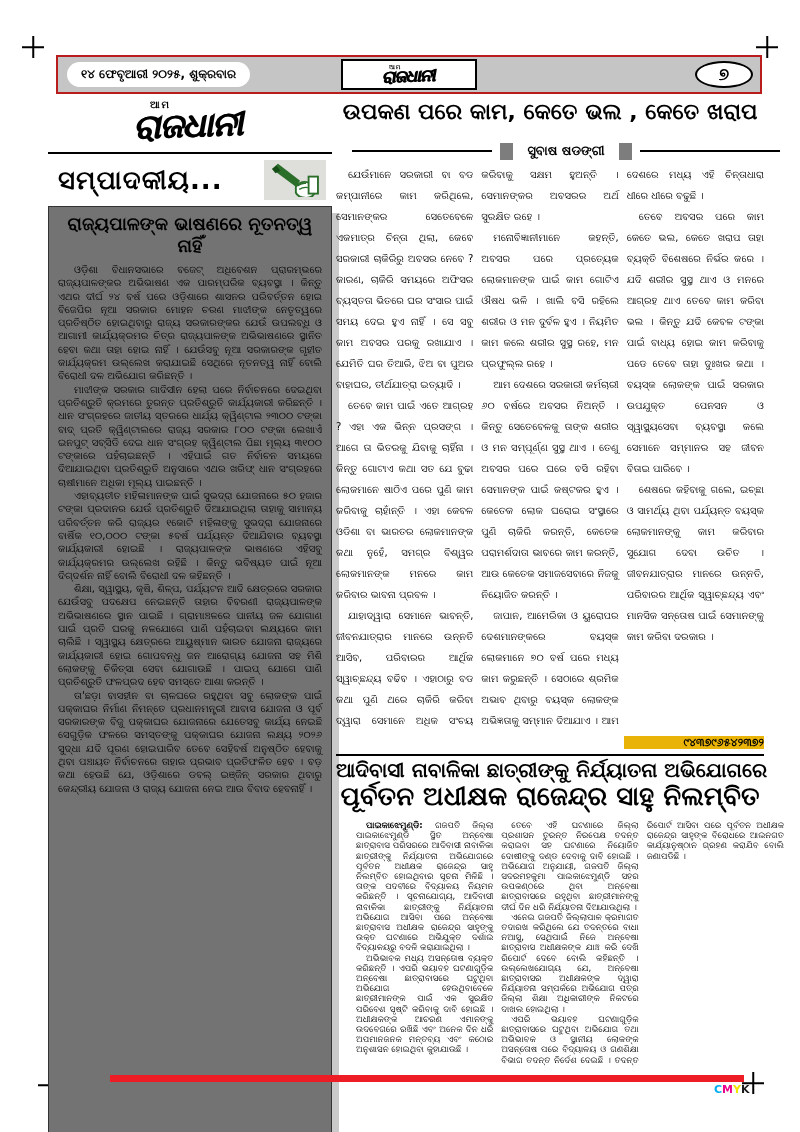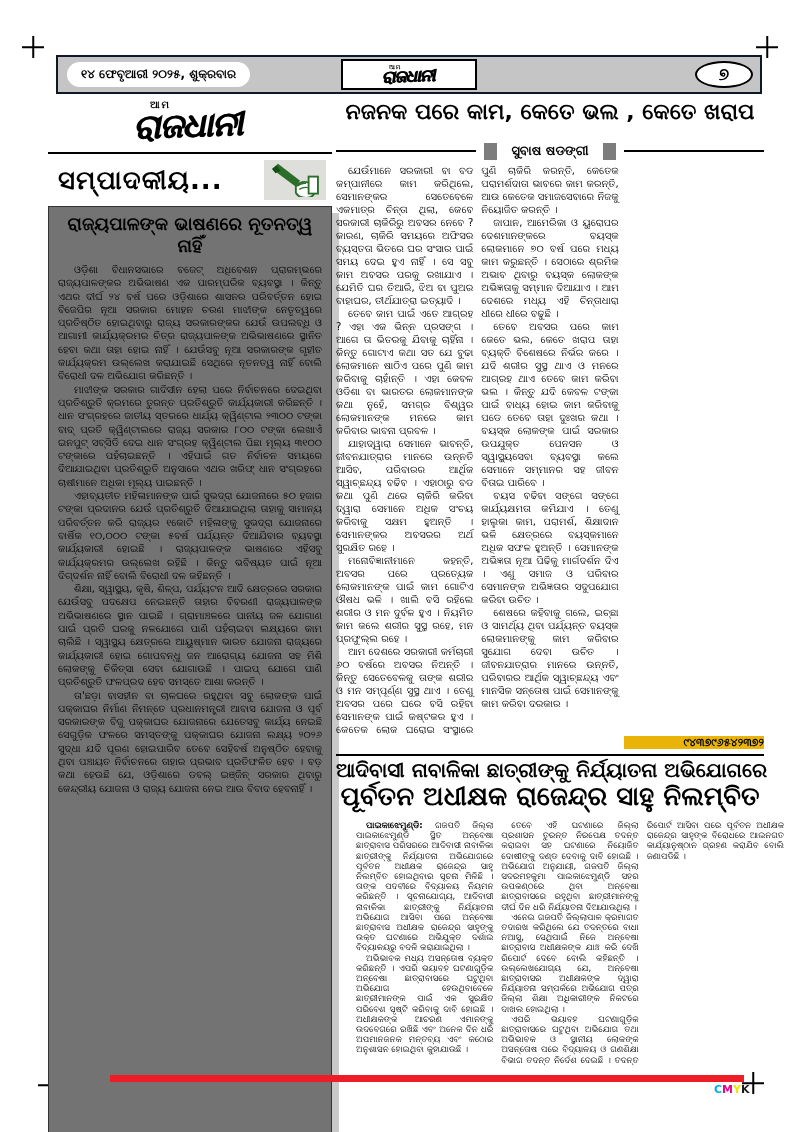--- a/index.html
+++ b/index.html
@@ -7,21 +7,21 @@
         font-family:"DejaVu Sans",sans-serif;color:#000;}
   
   .crop{position:absolute;width:22px;height:22px;}
   .crop::before{content:"";position:absolute;left:50%;top:0;bottom:0;width:1.5px;background:#000;transform:translateX(-50%);}
   .crop::after{content:"";position:absolute;top:50%;left:0;right:0;height:1.5px;background:#000;transform:translateY(-50%);}
   .red-bar{position:absolute;left:110px;top:1075px;width:634px;height:7px;background:#ee1c25;}
   .cmyk{position:absolute;left:714px;top:1083px;font-size:11px;font-weight:bold;letter-spacing:0;}
   .cmyk .c{color:#00adee}.cmyk .m{color:#ec008c}.cmyk .y{color:#f5e400}.cmyk .k{color:#1a1a1a}
   
   .header-bar{position:absolute;left:56px;top:55px;width:706px;height:39px;background:#c5c5c5;
-              border:2px solid #0f172a;box-sizing:border-box;}
+              border:2px solid #b91c1c;box-sizing:border-box;}
   .date-pill{position:absolute;left:9px;top:5px;height:25px;line-height:25px;padding:0 14px;
              background:#fff;border-radius:13px;font-size:12px;font-weight:bold;white-space:nowrap;}
   .logo-box{position:absolute;left:50%;top:2px;transform:translateX(-50%);width:136px;height:31px;
             background:#fff;border:2px solid #000;box-sizing:border-box;display:flex;align-items:center;justify-content:center;overflow:hidden;}
   .page-oval{position:absolute;right:7px;top:4px;width:58px;height:27px;background:#fff;border:2px solid #000;
              border-radius:50%;box-sizing:border-box;text-align:center;line-height:23px;font-size:17px;font-weight:bold;}
   
   .brand{position:relative;display:inline-block;text-align:center;line-height:1;}
   .brand .small{display:block;font-size:10px;font-weight:bold;letter-spacing:2px;margin-bottom:-2px;text-align:left;padding-left:14px;}
   .brand .main{display:block;font-weight:800;transform:skewX(-12deg) rotate(-2deg);letter-spacing:-1px;
@@ -36,27 +36,27 @@
   .ed-head{display:flex;align-items:center;justify-content:space-between;padding:6px 6px 6px 10px;}
   .ed-label{font-size:26px;font-weight:bold;letter-spacing:1px;text-align:right;}
   .pen-box{width:62px;height:40px;background:#dededa;display:flex;align-items:center;justify-content:center;}
   .ed-box{border:1px solid #333;background:#737373;box-shadow:7px 7px 0 #c9c9c9;
           height:970px;box-sizing:border-box;padding:5px 9px 8px 9px;overflow:hidden;}
   .ed-box h2{margin:1px 0 6px 0;text-align:center;font-size:18px;font-weight:bold;}
   .ed-box p{margin:0;font-size:10px;line-height:13.3px;text-align:justify;text-indent:16px;}
   
   .art1-head{position:absolute;left:336px;top:99px;width:428px;text-align:center;
              font-size:22px;font-weight:bold;white-space:nowrap;}
-  .byline-row{position:absolute;left:336px;top:141px;width:428px;height:20px;display:flex;align-items:center;}
+  .byline-row{position:absolute;left:352px;top:141px;width:428px;height:20px;display:flex;align-items:center;}
   .bl-line{flex:1;border-top:2px solid #000;}
   .bl-sq{width:13px;height:17px;background:#7d7d7d;margin:0 8px;}
   .bl-name{font-size:13px;font-weight:bold;padding:0 6px;white-space:nowrap;}
   .art1-cols{position:absolute;left:336px;top:164px;width:428px;height:572px;overflow:hidden;
              column-count:3;column-gap:8px;column-fill:auto;}
-  .art1-cols p{margin:0;font-size:10px;line-height:13px;text-align:justify;text-indent:12px;}
+  .art1-cols p{margin:0;font-size:10px;line-height:21px;text-align:justify;text-indent:12px;}
   .art1-phone{position:absolute;left:624px;top:736px;width:140px;text-align:right;
               font-size:11px;font-weight:bold;background:#eab308;}
   .sep2{position:absolute;left:336px;top:754px;width:428px;border-top:2.5px solid #000;}
   .art2-h1{position:absolute;left:336px;top:758px;width:428px;text-align:center;font-size:20px;font-weight:bold;white-space:nowrap;}
   .art2-h2{position:absolute;left:336px;top:781px;width:428px;text-align:center;font-size:26px;font-weight:bold;white-space:nowrap;}
   .art2-cols{position:absolute;left:336px;top:820px;width:428px;height:252px;overflow:hidden;
              column-count:3;column-gap:8px;column-fill:auto;margin-left:20px;}
   .art2-cols p{margin:0;font-size:8.6px;line-height:10.2px;text-align:justify;text-indent:10px;}
   .dateline{font-weight:bold;}
 </style>
@@ -106,37 +106,36 @@
     <div class="ed-box">
       <h2>ରାଜ୍ୟପାଳଙ୍କ ଭାଷଣରେ ନୂତନତ୍ୱ ନାହିଁ</h2>
       <p>ଓଡ଼ିଶା ବିଧାନସଭାରେ ବଜେଟ୍ ଅଧିବେଶନ ପ୍ରାରମ୍ଭରେ ରାଜ୍ୟପାଳଙ୍କର ଅଭିଭାଷଣ ଏକ ପାରମ୍ପରିକ ବ୍ୟବସ୍ଥା । କିନ୍ତୁ ଏଥର ଦୀର୍ଘ ୨୪ ବର୍ଷ ପରେ ଓଡ଼ିଶାରେ ଶାସନର ପରିବର୍ତ୍ତନ ହୋଇ ବିଜେପିର ନୂଆ ସରକାର ମୋହନ ଚରଣ ମାଝୀଙ୍କ ନେତୃତ୍ୱରେ ପ୍ରତିଷ୍ଠିତ ହୋଇଥିବାରୁ ରାଜ୍ୟ ସରକାରଙ୍କର ଯେଉଁ ଉପଲବ୍ଧି ଓ ଆଗାମୀ କାର୍ଯ୍ୟକ୍ରମର ଚିତ୍ର ରାଜ୍ୟପାଳଙ୍କ ଅଭିଭାଷଣରେ ସ୍ଥାନିତ ହେବା କଥା ତାହା ହୋଇ ନାହିଁ । ଯେଉଁସବୁ ନୂଆ ସରକାରଙ୍କ ଗୃହୀତ କାର୍ଯ୍ୟକ୍ରମ ଉଲ୍ଲେଖ କରାଯାଇଛି ସେଥିରେ ନୂତନତ୍ୱ ନାହିଁ ବୋଲି ବିରୋଧୀ ଦଳ ଅଭିଯୋଗ କରିଛନ୍ତି ।</p>
       <p>ମାଝୀଙ୍କ ସରକାର ଗାଦିସୀନ ହେଲା ପରେ ନିର୍ବାଚନରେ ଦେଇଥିବା ପ୍ରତିଶ୍ରୁତି କ୍ରମରେ ତୁରନ୍ତ ପ୍ରତିଶ୍ରୁତି କାର୍ଯ୍ୟକାରୀ କରିଛନ୍ତି । ଧାନ ସଂଗ୍ରହରେ ଜାତୀୟ ସ୍ତରରେ ଧାର୍ଯ୍ୟ କ୍ୱିଣ୍ଟାଲ ୨୩୦୦ ଟଙ୍କା ବାଦ୍ ପ୍ରତି କ୍ୱିଣ୍ଟାଲରେ ରାଜ୍ୟ ସରକାର ୮୦୦ ଟଙ୍କା ଲେଖାଏଁ ଇନପୁଟ୍ ସବ୍ସିଡି ଦେଇ ଧାନ ସଂଗ୍ରହ କ୍ୱିଣ୍ଟାଲ ପିଛା ମୂଲ୍ୟ ୩୧୦୦ ଟଙ୍କାରେ ପହଁଚାଇଛନ୍ତି । ଏହିପାଇଁ ଗତ ନିର୍ବାଚନ ସମୟରେ ଦିଆଯାଇଥିବା ପ୍ରତିଶ୍ରୁତି ଅନୁସାରେ ଏଥର ଖରିଫ୍ ଧାନ ସଂଗ୍ରହରେ ଚାଷୀମାନେ ଅଧିକା ମୂଲ୍ୟ ପାଇଛନ୍ତି ।</p>
       <p>ଏହାବ୍ୟତୀତ ମହିଳାମାନଙ୍କ ପାଇଁ ସୁଭଦ୍ରା ଯୋଜନାରେ ୫୦ ହଜାର ଟଙ୍କା ପ୍ରଦାନର ଯେଉଁ ପ୍ରତିଶ୍ରୁତି ଦିଆଯାଇଥିଲା ତାହାକୁ ସାମାନ୍ୟ ପରିବର୍ତ୍ତନ କରି ରାଜ୍ୟର ୧କୋଟି ମହିଳାଙ୍କୁ ସୁଭଦ୍ରା ଯୋଜନାରେ ବାର୍ଷିକ ୧୦,୦୦୦ ଟଙ୍କା ୫ବର୍ଷ ପର୍ଯ୍ୟନ୍ତ ଦିଆଯିବାର ବ୍ୟବସ୍ଥା କାର୍ଯ୍ୟକାରୀ ହୋଇଛି । ରାଜ୍ୟପାଳଙ୍କ ଭାଷଣରେ ଏହିସବୁ କାର୍ଯ୍ୟକ୍ରମର ଉଲ୍ଲେଖ ରହିଛି । କିନ୍ତୁ ଭବିଷ୍ୟତ ପାଇଁ ନୂଆ ଦିଗ୍‌ଦର୍ଶନ ନାହିଁ ବୋଲି ବିରୋଧୀ ଦଳ କହିଛନ୍ତି ।</p>
       <p>ଶିକ୍ଷା, ସ୍ୱାସ୍ଥ୍ୟ, କୃଷି, ଶିଳ୍ପ, ପର୍ଯ୍ୟଟନ ଆଦି କ୍ଷେତ୍ରରେ ସରକାର ଯେଉଁସବୁ ପଦକ୍ଷେପ ନେଇଛନ୍ତି ତାହାର ବିବରଣୀ ରାଜ୍ୟପାଳଙ୍କ ଅଭିଭାଷଣରେ ସ୍ଥାନ ପାଇଛି । ଗ୍ରାମାଞ୍ଚଳରେ ପାନୀୟ ଜଳ ଯୋଗାଣ ପାଇଁ ପ୍ରତି ଘରକୁ ନଳଯୋଗେ ପାଣି ପହଁଚାଇବା ଲକ୍ଷ୍ୟରେ କାମ ଚାଲିଛି । ସ୍ୱାସ୍ଥ୍ୟ କ୍ଷେତ୍ରରେ ଆୟୁଷ୍ମାନ ଭାରତ ଯୋଜନା ରାଜ୍ୟରେ କାର୍ଯ୍ୟକାରୀ ହୋଇ ଗୋପବନ୍ଧୁ ଜନ ଆରୋଗ୍ୟ ଯୋଜନା ସହ ମିଶି ଲୋକଙ୍କୁ ଚିକିତ୍ସା ସେବା ଯୋଗାଉଛି । ପାଇପ୍ ଯୋଗେ ପାଣି ପ୍ରତିଶ୍ରୁତି ଫଳପ୍ରଦ ହେବ ସମସ୍ତେ ଆଶା କରନ୍ତି ।</p>
       <p>ତା'ଛଡ଼ା ବାସହୀନ ବା ଚାଳଘରେ ରହୁଥିବା ସବୁ ଲୋକଙ୍କ ପାଇଁ ପକ୍କାଘର ନିର୍ମାଣ ନିମନ୍ତେ ପ୍ରଧାନମନ୍ତ୍ରୀ ଆବାସ ଯୋଜନା ଓ ପୂର୍ବ ସରକାରଙ୍କ ବିଜୁ ପକ୍କାଘର ଯୋଜନାରେ ଯେତେସବୁ କାର୍ଯ୍ୟ ନେଇଛି ସେଗୁଡ଼ିକ ଫଳରେ ସମସ୍ତଙ୍କୁ ପକ୍କାଘର ଯୋଜନା ଲକ୍ଷ୍ୟ ୨୦୨୬ ସୁଦ୍ଧା ଯଦି ପୂରଣ ହୋଇପାରିବ ତେବେ ସେହିବର୍ଷ ଅନୁଷ୍ଠିତ ହେବାକୁ ଥିବା ପଞ୍ଚାୟତ ନିର୍ବାଚନରେ ତାହାର ପ୍ରଭାବ ପ୍ରତିଫଳିତ ହେବ । ବଡ଼ କଥା ହେଉଛି ଯେ, ଓଡ଼ିଶାରେ ଡବଲ୍ ଇଞ୍ଜିନ୍ ସରକାର ଥିବାରୁ କେନ୍ଦ୍ରୀୟ ଯୋଜନା ଓ ରାଜ୍ୟ ଯୋଜନା ନେଇ ଆଉ ବିବାଦ ହେବନାହିଁ ।</p>
     </div>
   </div>
 
-  <div class="art1-head">ନଜନକ ପରେ କାମ, କେତେ ଭଲ , କେତେ ଖରାପ</div>
+  <div class="art1-head">ଉପକଣ ପରେ କାମ, କେତେ ଭଲ , କେତେ ଖରାପ</div>
   <div class="byline-row">
     <span class="bl-line"></span>
     <span class="bl-sq"></span>
     <span class="bl-name">ସୁବାଷ ଷଡଙ୍ଗୀ</span>
     <span class="bl-sq"></span>
     <span class="bl-line"></span>
   </div>
   <div class="art1-cols">
     <p>ଯେଉଁମାନେ ସରକାରୀ ବା ବଡ କମ୍ପାନୀରେ କାମ କରିଥିଲେ, ସେମାନଙ୍କର ସେତେବେଳେ ଏକମାତ୍ର ଚିନ୍ତା ଥିଲା, କେବେ ସରକାରୀ ଚାକିରିରୁ ଅବସର ନେବେ ? କାରଣ, ଚାକିରି ସମୟରେ ଅଫିସର ବ୍ୟସ୍ତତା ଭିତରେ ଘର ସଂସାର ପାଇଁ ସମୟ ଦେଇ ହୁଏ ନାହିଁ । ସେ ସବୁ କାମ ଅବସର ପରକୁ ରଖାଯାଏ । ଯେମିତି ଘର ତିଆରି, ଝିଅ ବା ପୁଅର ବାହାଘର, ତୀର୍ଥଯାତ୍ରା ଇତ୍ୟାଦି ।</p>
     <p>ତେବେ କାମ ପାଇଁ ଏତେ ଆଗ୍ରହ ? ଏହା ଏକ ଭିନ୍ନ ପ୍ରସଙ୍ଗ । ଆଗେ ତା ଭିତରକୁ ଯିବାକୁ ଚାହିଁନା । କିନ୍ତୁ ଗୋଟାଏ କଥା ସତ ଯେ ବୁଢା ଲୋକମାନେ ଷାଠିଏ ପରେ ପୁଣି କାମ କରିବାକୁ ଚାହାଁନ୍ତି । ଏହା କେବଳ ଓଡିଶା ବା ଭାରତର ଲୋକମାନଙ୍କ କଥା ନୁହେଁ, ସମଗ୍ର ବିଶ୍ୱର ଲୋକମାନଙ୍କ ମନରେ କାମ କରିବାର ଭାବନା ପ୍ରବଳ ।</p>
     <p>ଯାହାଦ୍ୱାରା ସେମାନେ ଭାବନ୍ତି, ଜୀବନଯାତ୍ରାର ମାନରେ ଉନ୍ନତି ଆସିବ, ପରିବାରର ଆର୍ଥିକ ସ୍ୱାଚ୍ଛନ୍ଦ୍ୟ ବଢିବ । ଏହାଠାରୁ ବଡ କଥା ପୁଣି ଥରେ ଚାକିରି କରିବା ଦ୍ୱାରା ସେମାନେ ଅଧିକ ସଂଚୟ କରିବାକୁ ସକ୍ଷମ ହୁଅନ୍ତି । ସେମାନଙ୍କର ଅବସରର ଅର୍ଥ ସୁରକ୍ଷିତ ରହେ ।</p>
     <p>ମନୋବିଜ୍ଞାନୀମାନେ କହନ୍ତି, ଅବସର ପରେ ପ୍ରତ୍ୟେକ ଲୋକମାନଙ୍କ ପାଇଁ କାମ ଗୋଟିଏ ଔଷଧ ଭଳି । ଖାଲି ବସି ରହିଲେ ଶରୀର ଓ ମନ ଦୁର୍ବଳ ହୁଏ । ନିୟମିତ କାମ କଲେ ଶରୀର ସୁସ୍ଥ ରହେ, ମନ ପ୍ରଫୁଲ୍ଲ ରହେ ।</p>
     <p>ଆମ ଦେଶରେ ସରକାରୀ କର୍ମଚାରୀ ୬୦ ବର୍ଷରେ ଅବସର ନିଅନ୍ତି । କିନ୍ତୁ ସେତେବେଳକୁ ତାଙ୍କ ଶରୀର ଓ ମନ ସମ୍ପୂର୍ଣ୍ଣ ସୁସ୍ଥ ଥାଏ । ତେଣୁ ଅବସର ପରେ ଘରେ ବସି ରହିବା ସେମାନଙ୍କ ପାଇଁ କଷ୍ଟକର ହୁଏ । କେତେକ ଲୋକ ଘରୋଇ ସଂସ୍ଥାରେ ପୁଣି ଚାକିରି କରନ୍ତି, କେତେକ ପରାମର୍ଶଦାତା ଭାବରେ କାମ କରନ୍ତି, ଆଉ କେତେକ ସମାଜସେବାରେ ନିଜକୁ ନିୟୋଜିତ କରନ୍ତି ।</p>
     <p>ଜାପାନ, ଆମେରିକା ଓ ୟୁରୋପର ଦେଶମାନଙ୍କରେ ବୟସ୍କ ଲୋକମାନେ ୭୦ ବର୍ଷ ପରେ ମଧ୍ୟ କାମ କରୁଛନ୍ତି । ସେଠାରେ ଶ୍ରମିକ ଅଭାବ ଥିବାରୁ ବୟସ୍କ ଲୋକଙ୍କ ଅଭିଜ୍ଞତାକୁ ସମ୍ମାନ ଦିଆଯାଏ । ଆମ ଦେଶରେ ମଧ୍ୟ ଏହି ଚିନ୍ତାଧାରା ଧୀରେ ଧୀରେ ବଢୁଛି ।</p>
     <p>ତେବେ ଅବସର ପରେ କାମ କେତେ ଭଲ, କେତେ ଖରାପ ତାହା ବ୍ୟକ୍ତି ବିଶେଷରେ ନିର୍ଭର କରେ । ଯଦି ଶରୀର ସୁସ୍ଥ ଥାଏ ଓ ମନରେ ଆଗ୍ରହ ଥାଏ ତେବେ କାମ କରିବା ଭଲ । କିନ୍ତୁ ଯଦି କେବଳ ଟଙ୍କା ପାଇଁ ବାଧ୍ୟ ହୋଇ କାମ କରିବାକୁ ପଡେ ତେବେ ତାହା ଦୁଃଖର କଥା । ବୟସ୍କ ଲୋକଙ୍କ ପାଇଁ ସରକାର ଉପଯୁକ୍ତ ପେନସନ ଓ ସ୍ୱାସ୍ଥ୍ୟସେବା ବ୍ୟବସ୍ଥା କଲେ ସେମାନେ ସମ୍ମାନର ସହ ଜୀବନ ବିତାଇ ପାରିବେ ।</p>
-    <p>ବୟସ ବଢିବା ସଙ୍ଗେ ସଙ୍ଗେ କାର୍ଯ୍ୟକ୍ଷମତା କମିଯାଏ । ତେଣୁ ହାଲୁକା କାମ, ପରାମର୍ଶ, ଶିକ୍ଷାଦାନ ଭଳି କ୍ଷେତ୍ରରେ ବୟସ୍କମାନେ ଅଧିକ ସଫଳ ହୁଅନ୍ତି । ସେମାନଙ୍କ ଅଭିଜ୍ଞତା ନୂଆ ପିଢିକୁ ମାର୍ଗଦର୍ଶନ ଦିଏ । ଏଣୁ ସମାଜ ଓ ପରିବାର ସେମାନଙ୍କ ଅଭିଜ୍ଞତାର ସଦୁପଯୋଗ କରିବା ଉଚିତ ।</p>
     <p>ଶେଷରେ କହିବାକୁ ଗଲେ, ଇଚ୍ଛା ଓ ସାମର୍ଥ୍ୟ ଥିବା ପର୍ଯ୍ୟନ୍ତ ବୟସ୍କ ଲୋକମାନଙ୍କୁ କାମ କରିବାର ସୁଯୋଗ ଦେବା ଉଚିତ । ଜୀବନଯାତ୍ରାର ମାନରେ ଉନ୍ନତି, ପରିବାରର ଆର୍ଥିକ ସ୍ୱାଚ୍ଛନ୍ଦ୍ୟ ଏବଂ ମାନସିକ ସନ୍ତୋଷ ପାଇଁ ସେମାନଙ୍କୁ କାମ କରିବା ଦରକାର ।</p>
   </div>
   <div class="art1-phone">୯୪୩୭୯୬୫୪୨୩୭୨</div>
 
   <div class="sep2"></div>
 
   <div class="art2-h1">ଆଦିବାସୀ ନାବାଳିକା ଛାତ୍ରୀଙ୍କୁ ନିର୍ଯ୍ୟାତନା ଅଭିଯୋଗରେ</div>
   <div class="art2-h2">ପୂର୍ବତନ ଅଧୀକ୍ଷକ ରାଜେନ୍ଦ୍ର ସାହୁ ନିଲମ୍ବିତ</div>
   <div class="art2-cols">
     <p><span class="dateline">ପାଇକାଝେମୁଣ୍ଡି:</span> <span>ଗଜପତି ଜିଲ୍ଲା ପାଇକାଝେମୁଣ୍ଡି ସ୍ଥିତ ଅନ୍ବେଷା ଛାତ୍ରାବାସ ପରିସରରେ ଆଦିବାସୀ ନାବାଳିକା ଛାତ୍ରୀଙ୍କୁ ନିର୍ଯ୍ୟାତନା ଅଭିଯୋଗରେ ପୂର୍ବତନ ଅଧୀକ୍ଷକ ରାଜେନ୍ଦ୍ର ସାହୁ ନିଲମ୍ବିତ ହୋଇଥିବାର ସୂଚନା ମିଳିଛି । ତାଙ୍କ ପଦବୀରେ ବିଦ୍ୟାଳୟ ନିୟମନ କରିଛନ୍ତି । ସୂଚନାଯୋଗ୍ୟ, ଆଦିବାସୀ ନାବାଳିକା ଛାତ୍ରୀଙ୍କୁ ନିର୍ଯ୍ୟାତନା ଅଭିଯୋଗ ଆସିବା ପରେ ଅନ୍ବେଷା ଛାତ୍ରାବାସ ଅଧୀକ୍ଷକ ରାଜେନ୍ଦ୍ର ସାହୁଙ୍କୁ ଉକ୍ତ ଘଟଣାରେ ଅଭିଯୁକ୍ତ ଦର୍ଶାଇ ବିଦ୍ୟାଳୟରୁ ବଦଳି କରାଯାଇଥିଲା ।</span></p>

